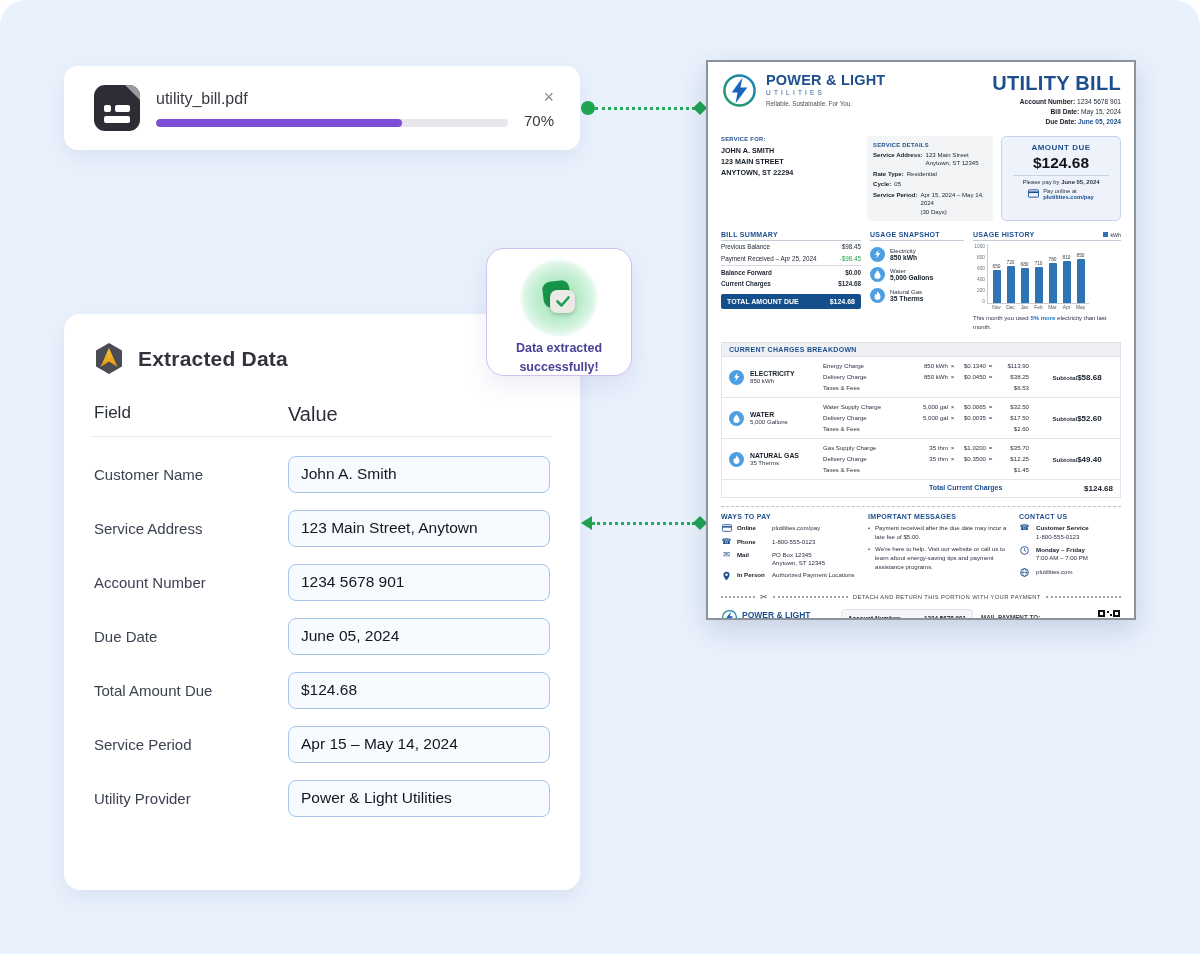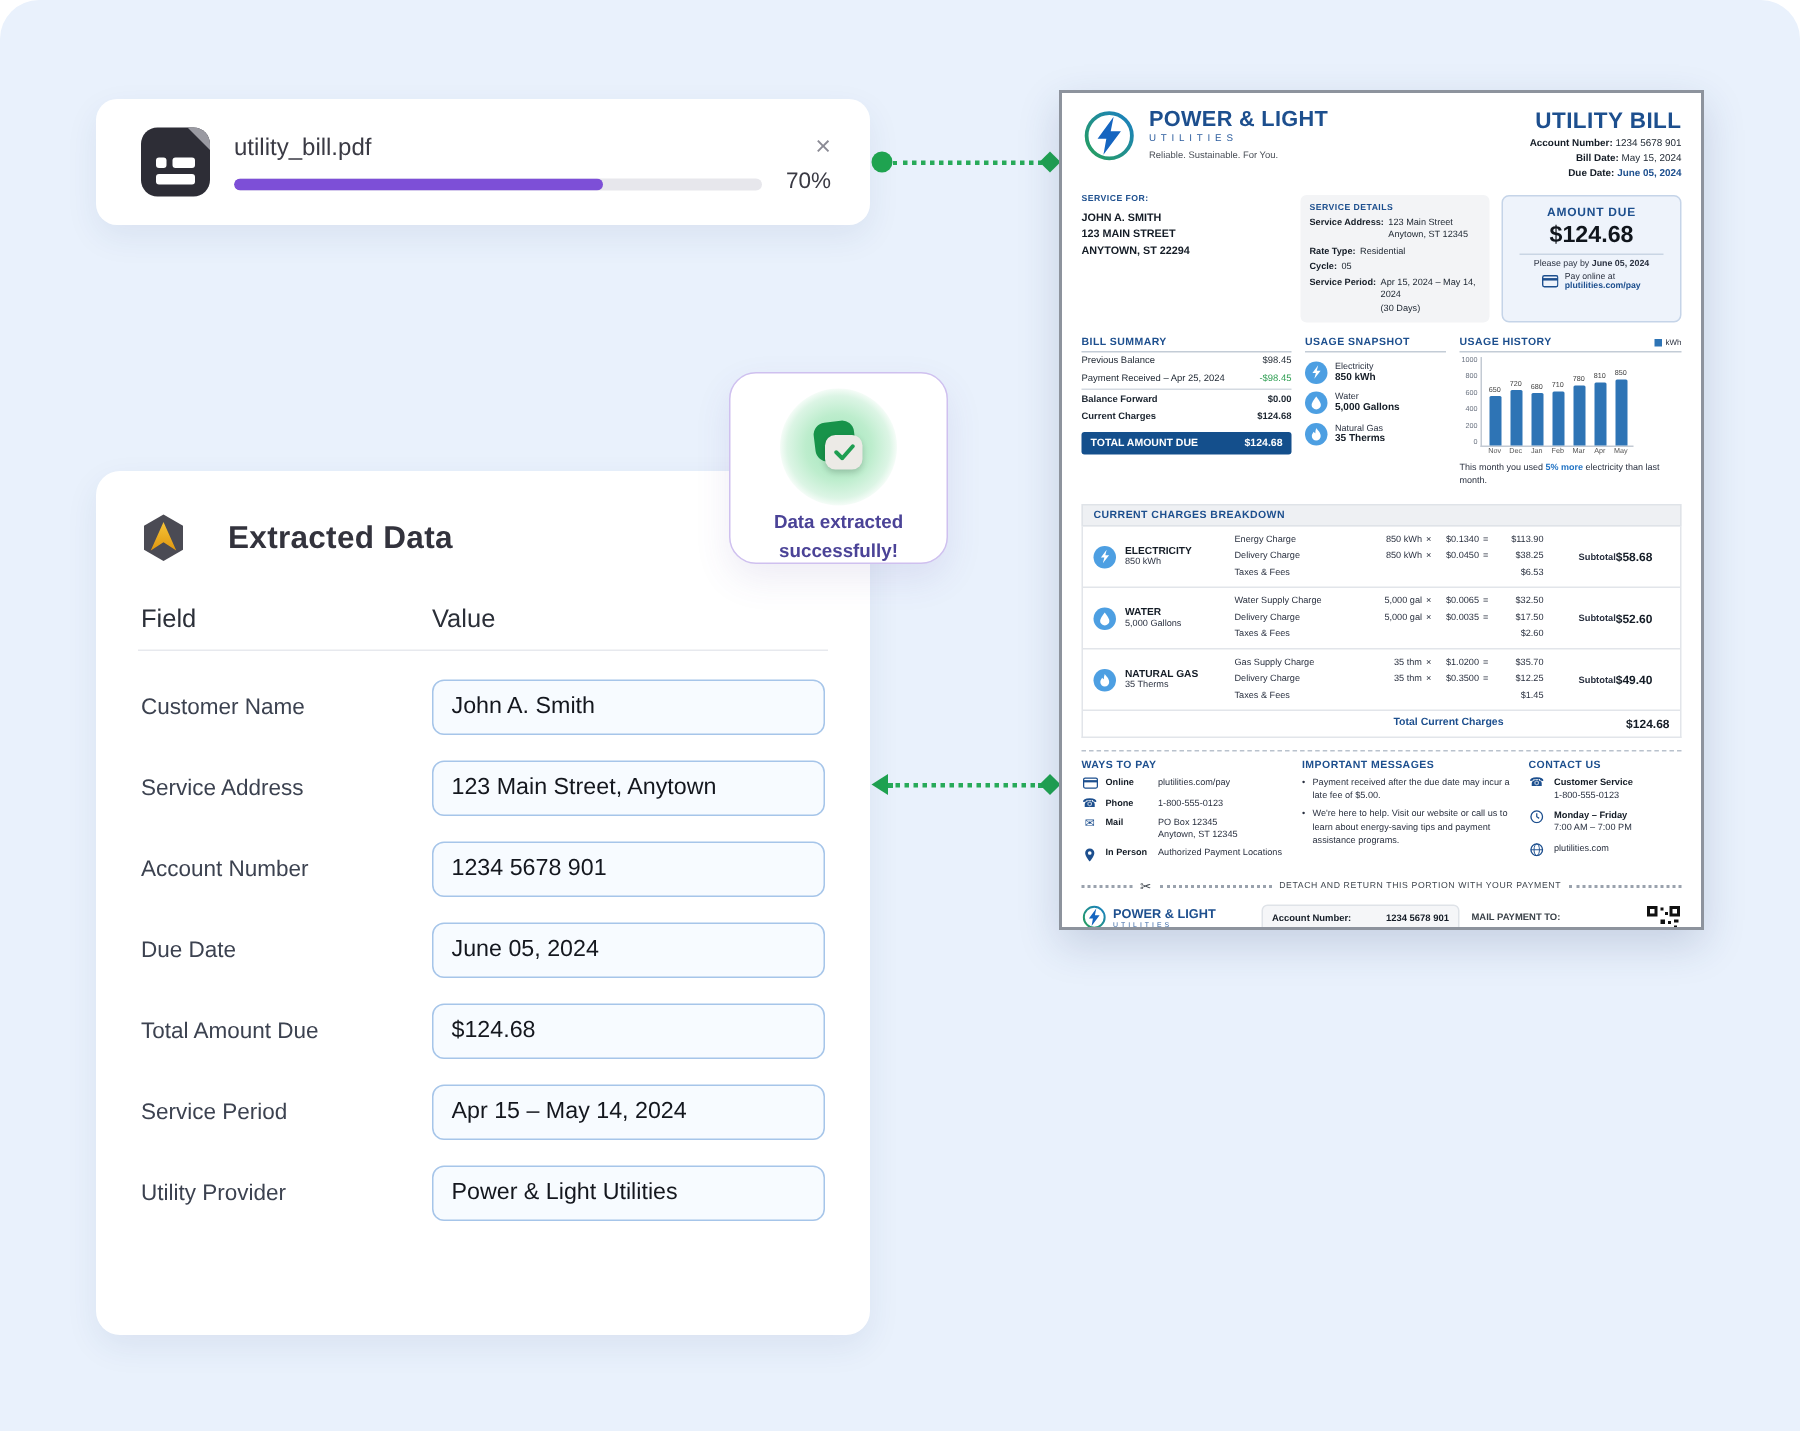--- a/index.html
+++ b/index.html
@@ -31,42 +31,42 @@
   
   .toast { position:absolute; left:486px; top:248px; width:146px; height:128px; background:#fff; border:1px solid #cfc0ef; border-radius:18px; box-shadow:0 10px 24px rgba(90,70,160,.10); text-align:center; z-index:5; }
   .glow { width:78px; height:78px; margin:10px auto 0; border-radius:50%; background:radial-gradient(circle, #9fe4b9 0%, #bdedcd 40%, #dcf5e5 62%, rgba(220,245,229,0) 74%); display:flex; align-items:center; justify-content:center; }
   .chk-wrap { position:relative; width:36px; height:34px; }
   .sq-green { position:absolute; left:2px; top:0; width:27px; height:26px; background:#17934a; border-radius:8px; transform:rotate(-7deg); }
   .sq-front { position:absolute; left:9px; top:9px; width:25px; height:23px; background:#eceae6; border-radius:7px; box-shadow:0 2px 4px rgba(0,0,0,.18); display:flex; align-items:center; justify-content:center; }
   .toast-text { font-size:12.5px; font-weight:bold; color:#4b4397; line-height:1.55; margin-top:2px; }
 
   
   .panel { position:absolute; left:64px; top:314px; width:516px; height:576px; background:#fff; border-radius:16px; box-shadow:0 8px 22px rgba(40,60,110,.08); }
-  .p-head { display:flex; align-items:center; gap:28px; padding:28px 30px 16px; }
+  .p-head { display:flex; align-items:center; gap:14px; padding:28px 30px 16px; }
   .p-title { font-size:21px; font-weight:bold; color:#33333d; letter-spacing:.2px; }
   .p-cols { display:flex; padding:12px 30px 10px; }
   .p-colf { width:194px; font-size:17px; color:#2b2f38; }
-  .p-colv { font-size:17px; color:#2b2f38; }
+  .p-colv { font-size:20px; color:#2b2f38; }
   .p-div { margin:0 28px; border-bottom:1px solid #e7e9ee; }
   .p-rows { padding:10px 28px 0 30px; }
   .frow { display:flex; align-items:center; height:54px; }
   .flabel { flex:0 0 194px; font-size:15px; color:#3c4250; }
   .fld-input { width:262px; height:37px; border:1.5px solid #a6c5e9; background:#f7fbff; border-radius:8px; font-family:"Liberation Sans",sans-serif; font-size:15.5px; color:#14171e; padding:0 12px; outline:none; }
 
   
   .bill { position:absolute; left:706px; top:60px; width:430px; height:560px; background:#fff; border:2px solid #8d939d; box-shadow:0 10px 26px rgba(40,60,110,.18); padding:10px 13px; color:#1c2530; font-size:6.5px; overflow:hidden; }
   .b-h { font-weight:bold; color:#1d4f8e; letter-spacing:.3px; }
 
   .b-header { display:flex; justify-content:space-between; }
   .b-brandwrap { display:flex; gap:8px; }
   .b-brand-name { font-size:14.5px; font-weight:bold; color:#1d4f8e; letter-spacing:.2px; }
   .b-brand-sub { font-size:6.5px; color:#2c5d9e; letter-spacing:3.2px; margin-top:1px; }
   .b-tagline { font-size:6.3px; color:#4a4f57; margin-top:4px; }
   .b-right { text-align:right; }
-  .b-title { font-size:15px; font-weight:bold; color:#1d4f8e; letter-spacing:.3px; }
+  .b-title { font-size:20px; font-weight:bold; color:#1d4f8e; letter-spacing:.3px; }
   .b-meta { font-size:6.6px; margin-top:2px; line-height:1.55; }
   .b-meta b { color:#141c26; }
   .b-meta .hl { color:#1d4f8e; font-weight:bold; }
 
   .b-row2 { display:flex; gap:8px; margin-top:8px; }
   .sfor { flex:1; }
   .sfor-h { font-size:5.8px; }
   .sfor-l { font-size:7.2px; font-weight:bold; color:#141c26; line-height:1.55; margin-top:3px; }
   .sdet { flex:0 0 126px; background:#f3f4f6; border-radius:4px; padding:5px 6px; font-size:6.1px; line-height:1.4; }
   .sdet-row { display:flex; margin-top:2px; }

